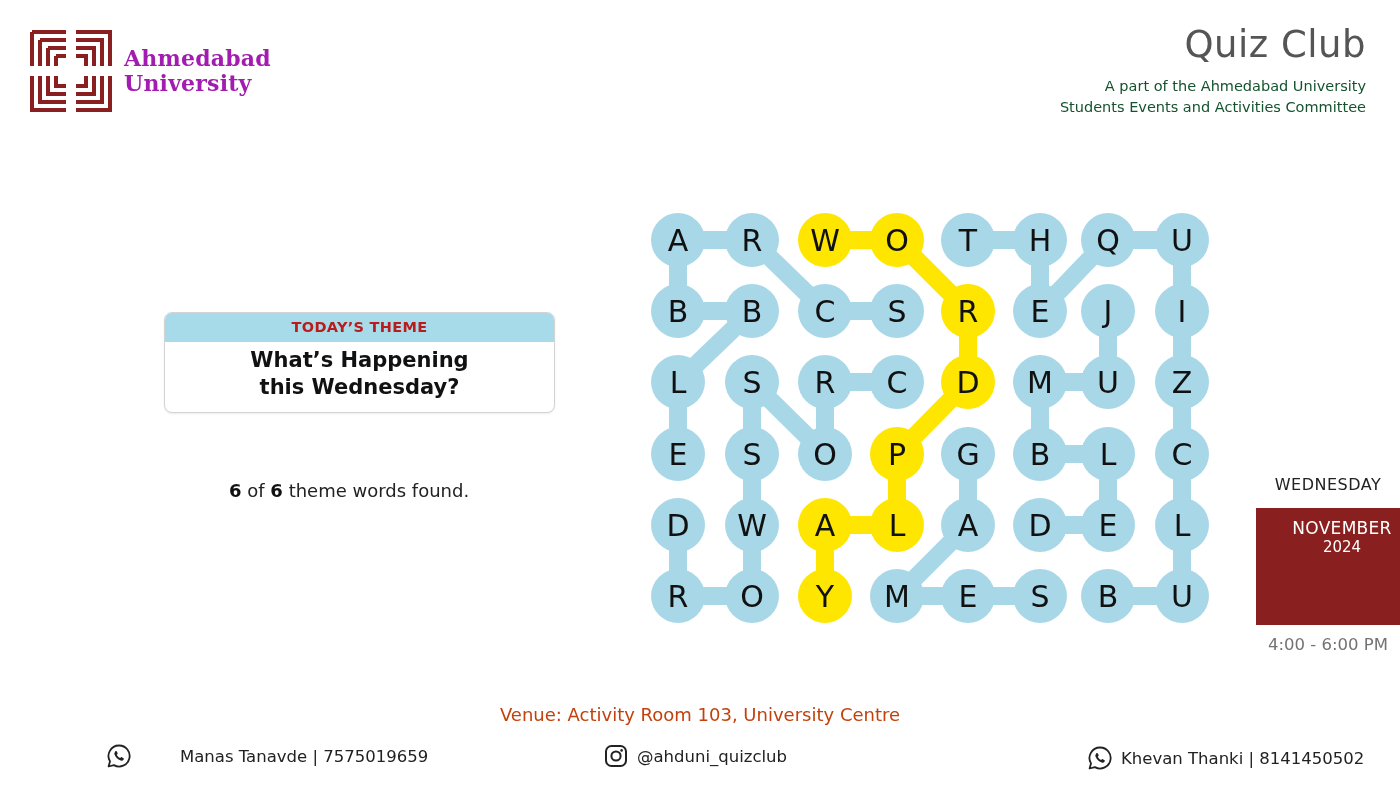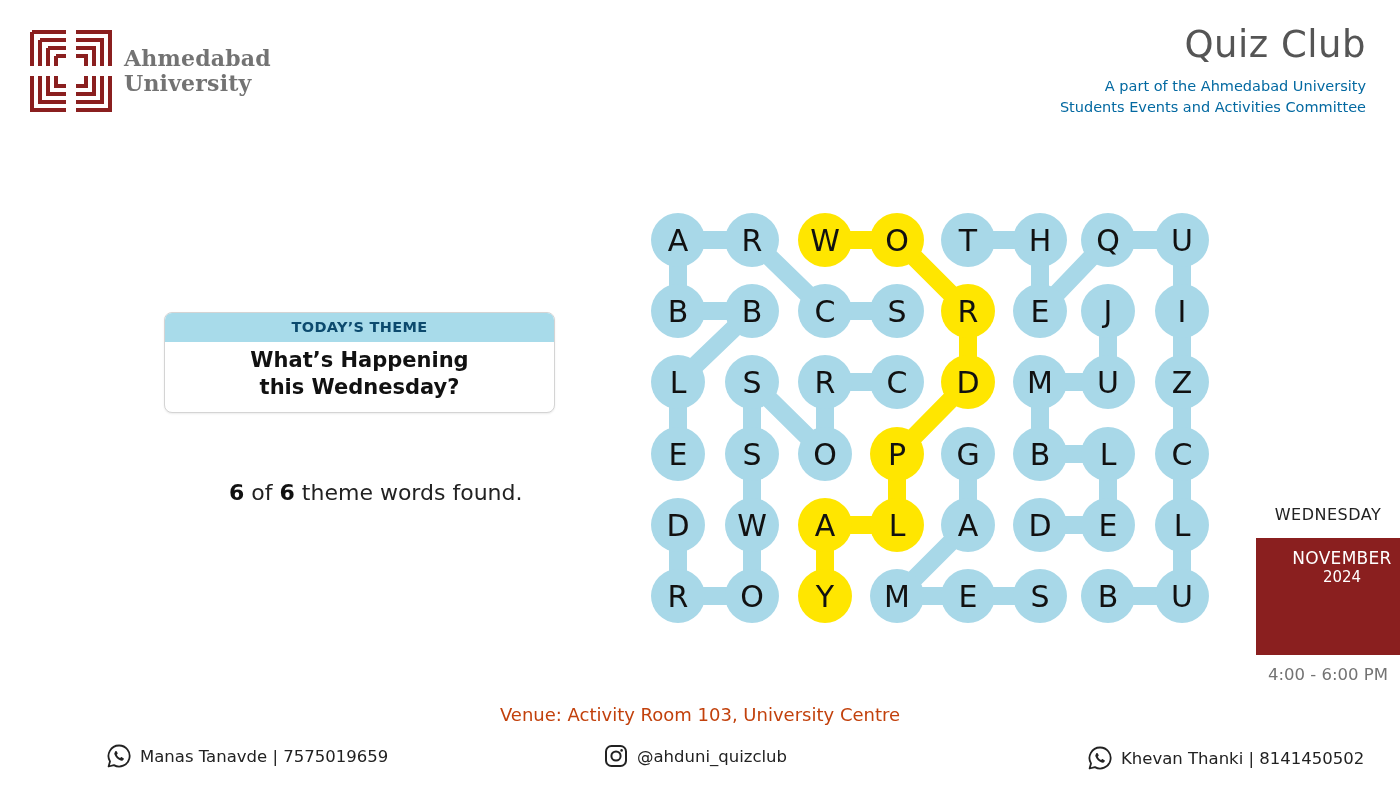--- a/index.html
+++ b/index.html
@@ -1,49 +1,49 @@
 <!DOCTYPE html>
 <html><head>
 <meta charset="utf-8">
 <style>
   * { box-sizing: border-box; margin: 0; padding: 0; }
   html, body { width: 1400px; height: 788px; background: #ffffff; overflow: hidden; }
   body { position: relative; font-family: "DejaVu Sans", "Liberation Sans", sans-serif; color: #222; }
 
   .logo { position: absolute; left: 30px; top: 30px; display: flex; align-items: center; }
   .logo-mark { width: 82px; height: 82px; }
-  .logo-text { margin-left: 12px; font-family: "DejaVu Serif", "Liberation Serif", serif; font-weight: bold; color: #737373; font-size: 22px; line-height: 25px; letter-spacing: 0.2px; }
+  .logo-text { margin-left: 12px; font-family: "DejaVu Serif", "Liberation Serif", serif; font-weight: bold; color: #a21caf; font-size: 22px; line-height: 25px; letter-spacing: 0.2px; }
 
   .club { position: absolute; right: 34px; top: 22px; text-align: right; }
   .club-title { font-size: 37px; color: #555; font-weight: normal; letter-spacing: 0.5px; line-height: 46px; }
-  .club-sub { font-size: 14.5px; color: #0369a1; line-height: 21px; margin-top: 8px; margin-left: 34px; }
+  .club-sub { font-size: 14.5px; color: #14532d; line-height: 21px; margin-top: 8px; margin-left: 34px; }
 
   .theme-box { position: absolute; left: 164px; top: 312px; width: 391px; height: 101px; border: 1px solid #d4d4d4; border-radius: 8px; overflow: hidden; background: #fff; box-shadow: 0 1px 2px rgba(0,0,0,0.08); }
-  .theme-head { height: 29px; background: #a8dbea; text-align: center; font-weight: bold; font-size: 14.5px; color: #0c4a6e; line-height: 29px; letter-spacing: 0.3px; }
+  .theme-head { height: 29px; background: #a8dbea; text-align: center; font-weight: bold; font-size: 14.5px; color: #b91c1c; line-height: 29px; letter-spacing: 0.3px; }
   .theme-body { text-align: center; font-weight: bold; font-size: 21px; line-height: 27px; color: #111; padding-top: 5px; }
 
-  .found { position: absolute; left: 229px; top: 480px; font-size: 22px; color: #222; }
+  .found { position: absolute; left: 229px; top: 480px; font-size: 18px; color: #222; }
   .found b { font-weight: bold; color: #111; }
 
   .grid-svg { position: absolute; left: 0; top: 0; width: 1400px; height: 788px; pointer-events: none; }
   .grid-svg text { font-family: "DejaVu Sans", "Liberation Sans", sans-serif; font-size: 30px; fill: #111; }
 
-  .date { position: absolute; left: 1256px; top: 505px; width: 144px; text-align: center; }
+  .date { position: absolute; left: 1256px; top: 475px; width: 144px; text-align: center; }
   .date-day { font-size: 16px; color: #222; letter-spacing: 0.5px; }
   .date-card { margin-top: 14px; width: 172px; height: 117px; background: #8a1f1f; color: #fff; padding-top: 10px; }
   .date-month { font-size: 17px; letter-spacing: 0.3px; }
   .date-num { font-size: 44px; line-height: 50px; }
   .date-year { font-size: 15px; }
   .date-time { margin-top: 10px; font-size: 16.5px; color: #737373; }
 
   .venue { position: absolute; left: 0; width: 1400px; text-align: center; top: 704px; font-size: 18px; color: #c2410c; }
 
   .contact { position: absolute; display: flex; align-items: center; font-size: 16.5px; color: #222; }
   .contact svg { width: 26px; height: 26px; margin-right: 8px; }
-  .c-left { left: 106px; top: 743px; }
+  .c-left { left: 106px; top: 743px; gap: 40px; }
   .c-mid { left: 603px; top: 743px; }
   .c-right { left: 1087px; top: 745px; }
 </style>
 </head>
 <body>
 
 <div class="logo">
   <svg class="logo-mark" viewBox="0 0 82 82">
     <g fill="none" stroke="#8a1f1f" stroke-width="4">
       <path d="M2 2 H36 M46 2 H80 V36 M80 46 V80 H46 M36 80 H2 V46 M2 36 V2"></path>

